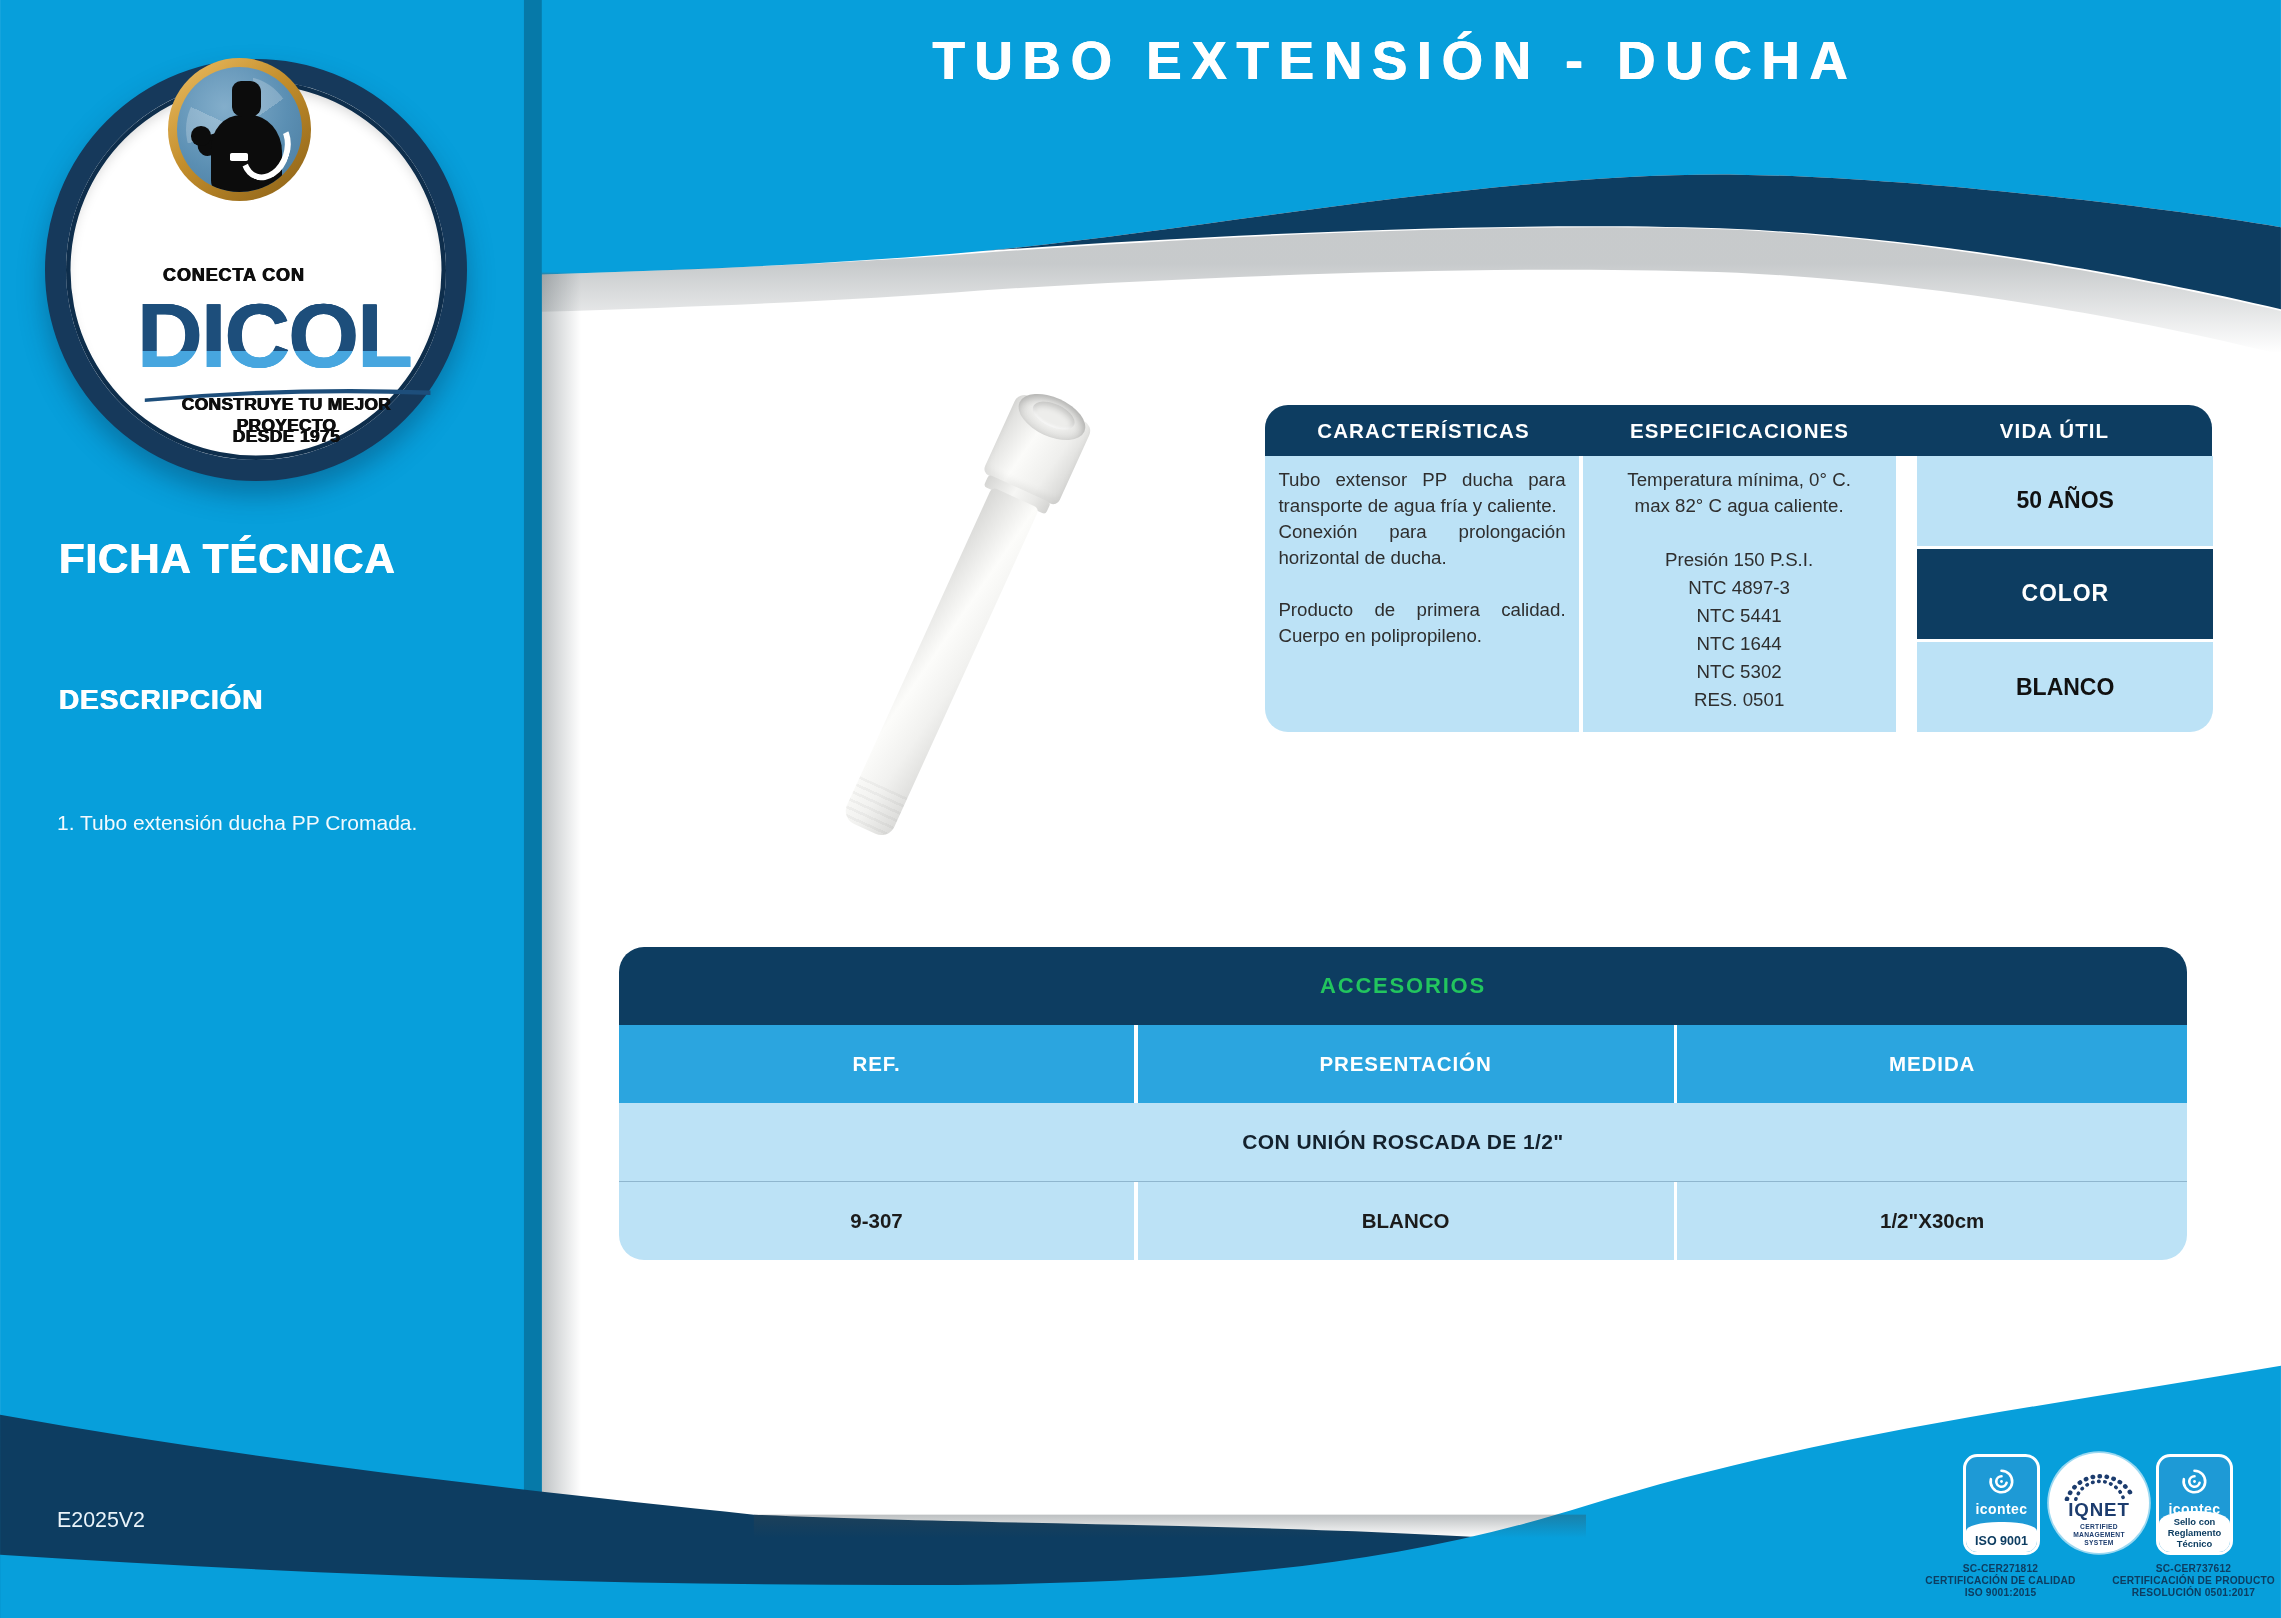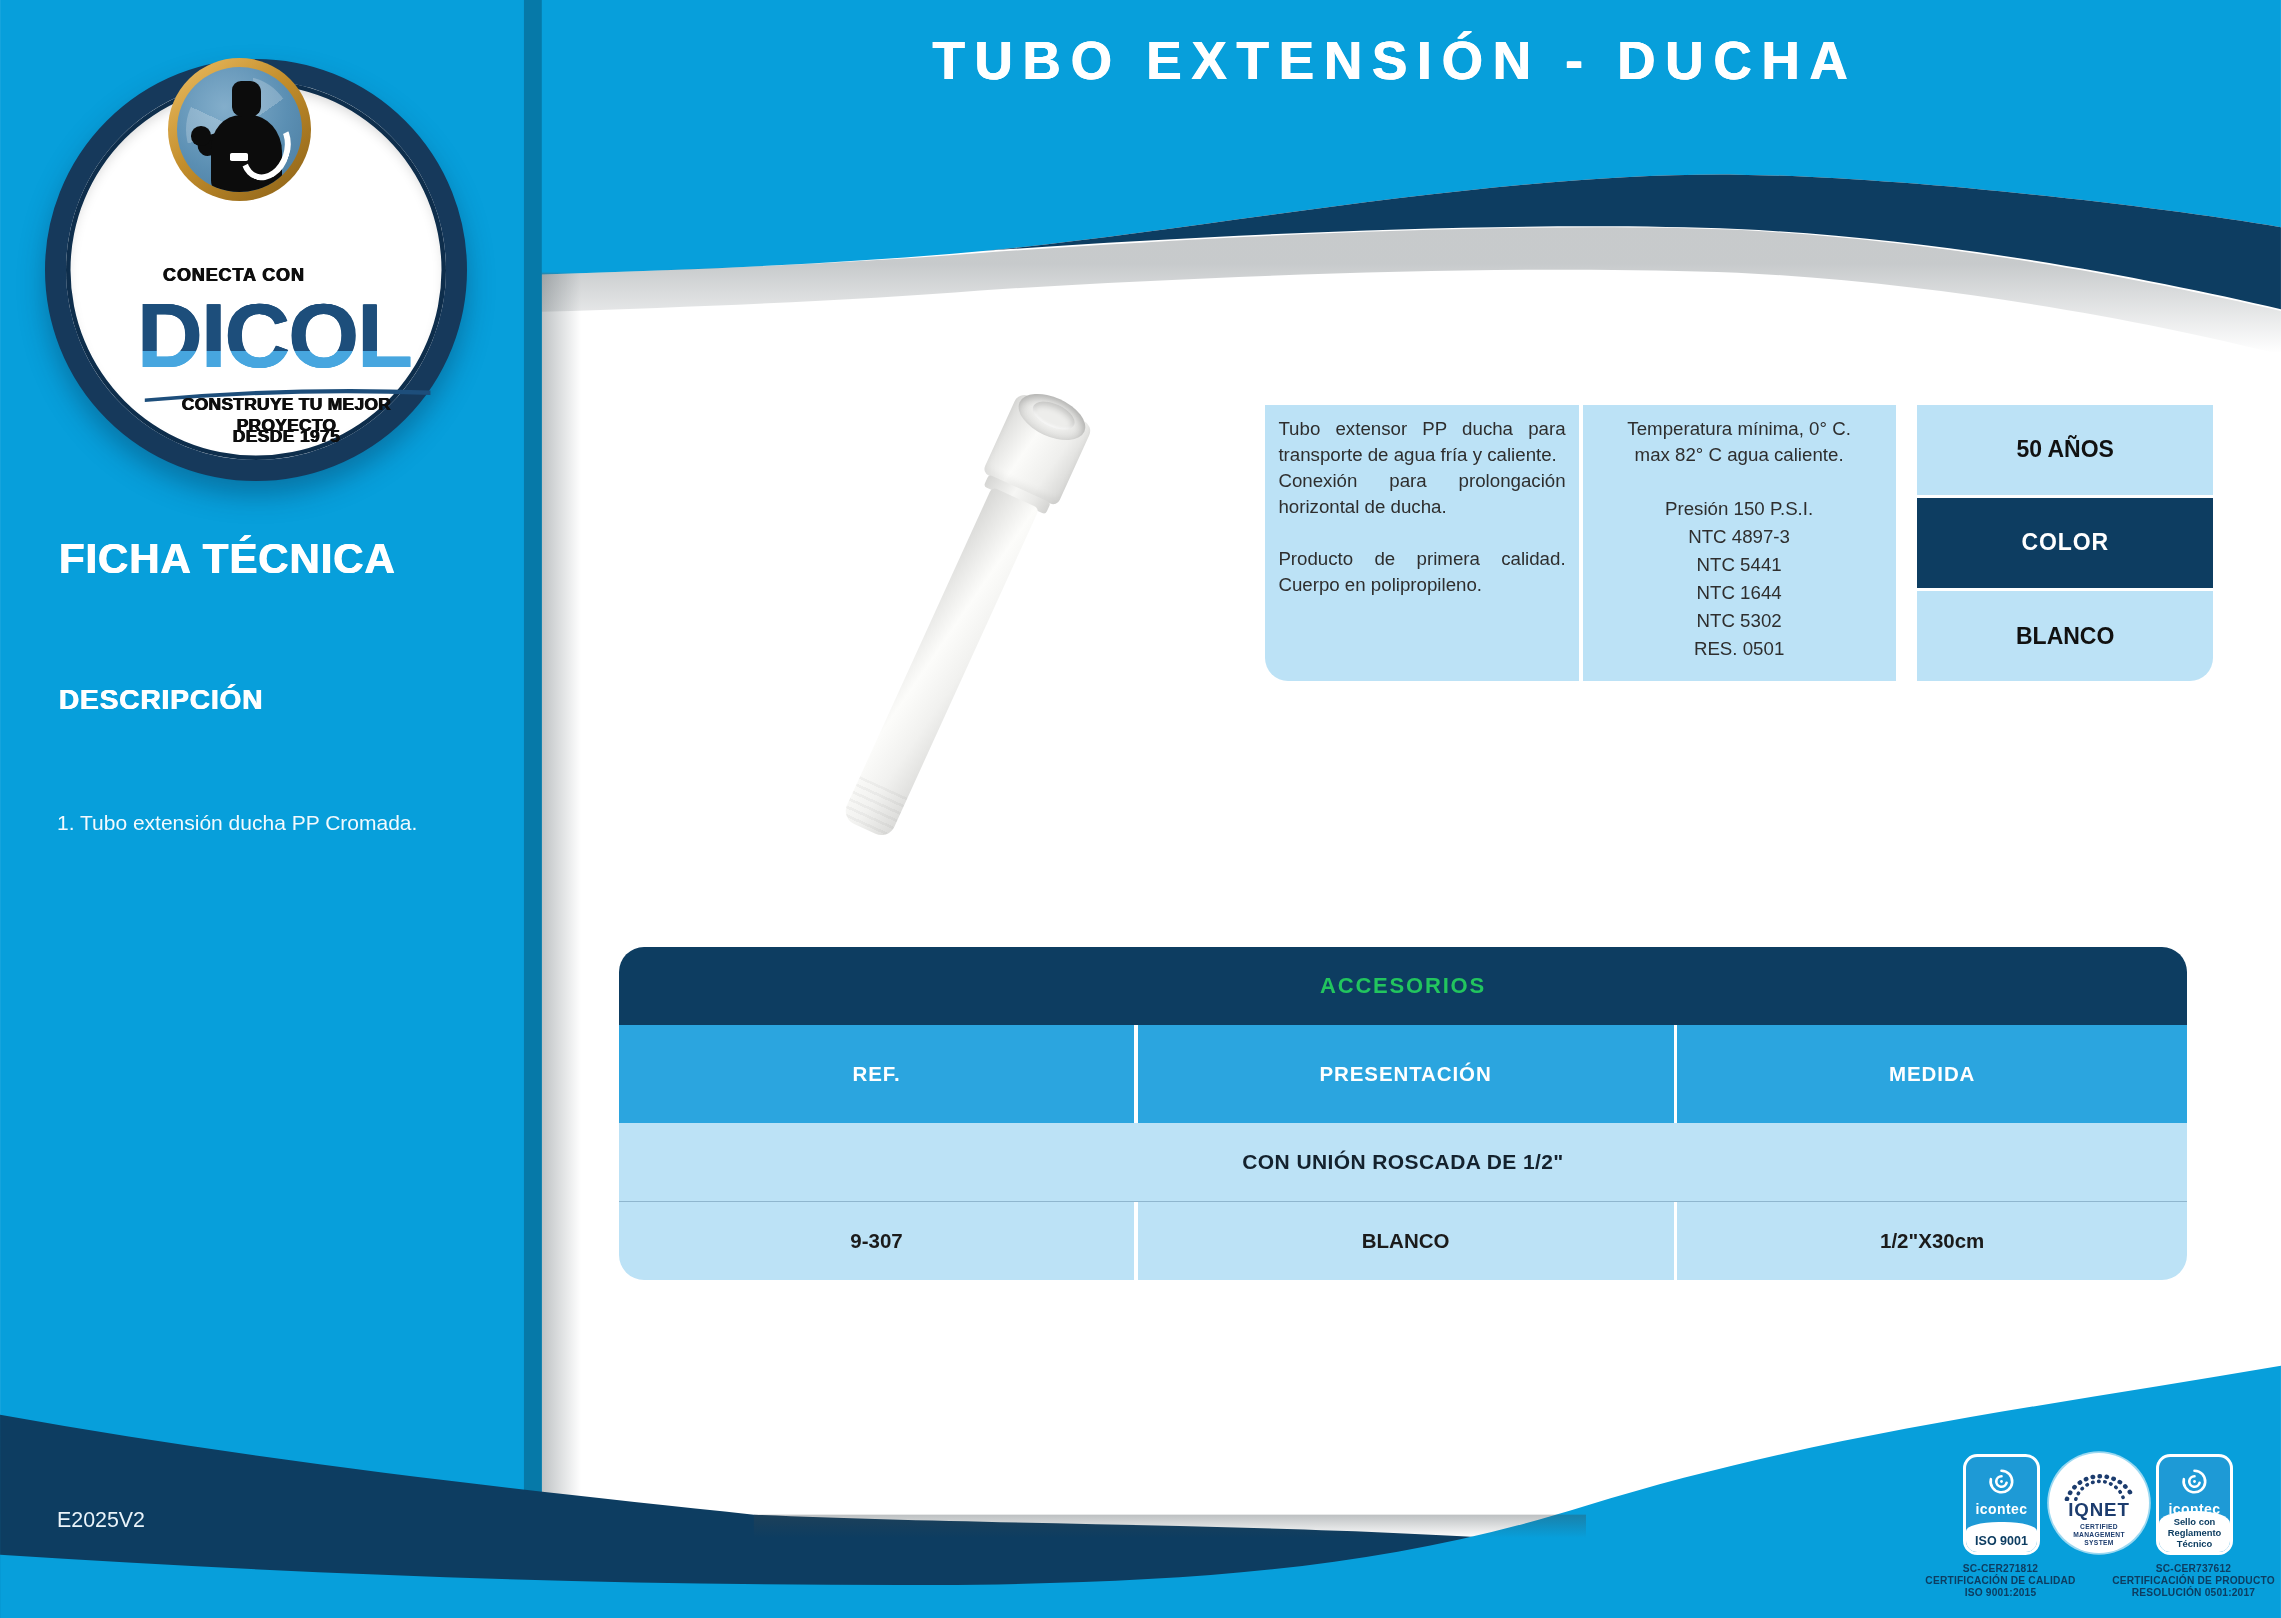--- a/index.html
+++ b/index.html
@@ -118,21 +118,21 @@
   .color-val{background:#BCE2F6;color:#111;border-radius:0 0 23px 0;}
 
   
   .acc{left:619px;top:947px;width:1568px;height:312px;}
   .acc-title{
     height:78px;background:#0D3D61;border-radius:25px 25px 0 0;
     display:flex;align-items:center;justify-content:center;
     color:#22c55e;font-size:22px;font-weight:bold;letter-spacing:1.8px;
   }
   .acc-cols{
-    display:grid;grid-template-columns:515px 536px 510px;column-gap:3.6px;height:98px;background:#fff;
+    display:grid;grid-template-columns:515px 536px 510px;column-gap:3.6px;height:78px;background:#fff;
   }
   .acc-cols div{background:#2BA5DF;display:flex;align-items:center;justify-content:center;
     color:#fff;font-size:20.5px;font-weight:bold;letter-spacing:0.9px;}
   .acc-group{
     height:78px;background:#BCE2F6;display:flex;align-items:center;justify-content:center;
     font-size:21px;font-weight:bold;color:#14222e;letter-spacing:0.4px;
   }
   .acc-data{
     display:grid;grid-template-columns:515px 536px 510px;column-gap:3.6px;height:78px;background:#fff;
     border-top:1.8px solid #8FB6CE;
@@ -242,20 +242,25 @@
       <div class="tube-mouth">
           <div class="tube-hole"></div>
         </div>
     </div>
     <div class="tube-collar"></div>
     <div class="tube-body"></div>
     <div class="tube-threads"></div>
   </div>
 
   <div class="abs spec">
+    <div class="spec-head">
+      <div>CARACTERÍSTICAS</div>
+      <div>ESPECIFICACIONES</div>
+      <div>VIDA ÚTIL</div>
+    </div>
     <div class="spec-body">
       <div class="cell-light spec-c1">
         <p>Tubo extensor PP ducha para transporte de agua fría y caliente.</p>
         <p>Conexión para prolongación horizontal de ducha.</p>
         <p class="gap">Producto de primera calidad. Cuerpo en polipropileno.</p>
       </div>
       <div class="cell-light spec-c2">
         <div>Temperatura mínima, 0° C. max 82° C agua caliente.</div>
         <div class="list">
           <div>Presión 150 P.S.I.</div>

